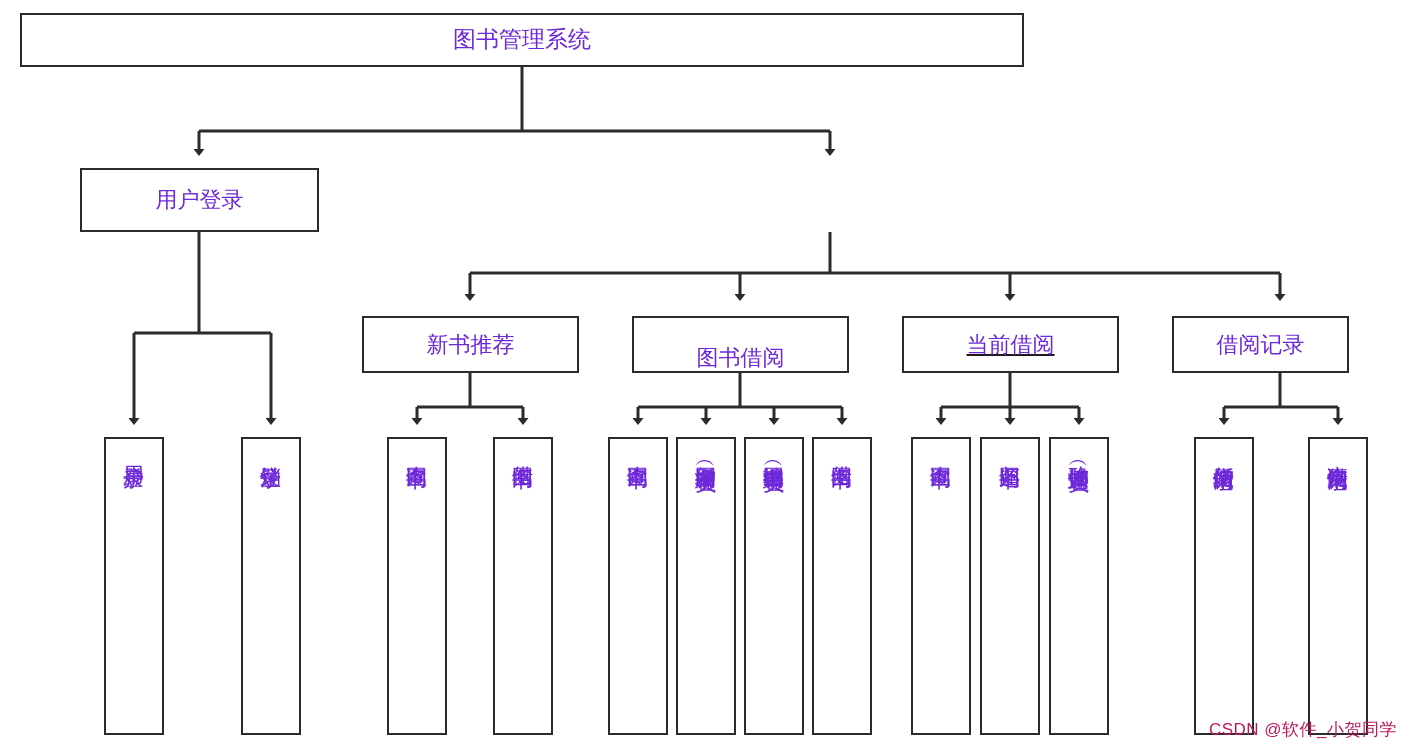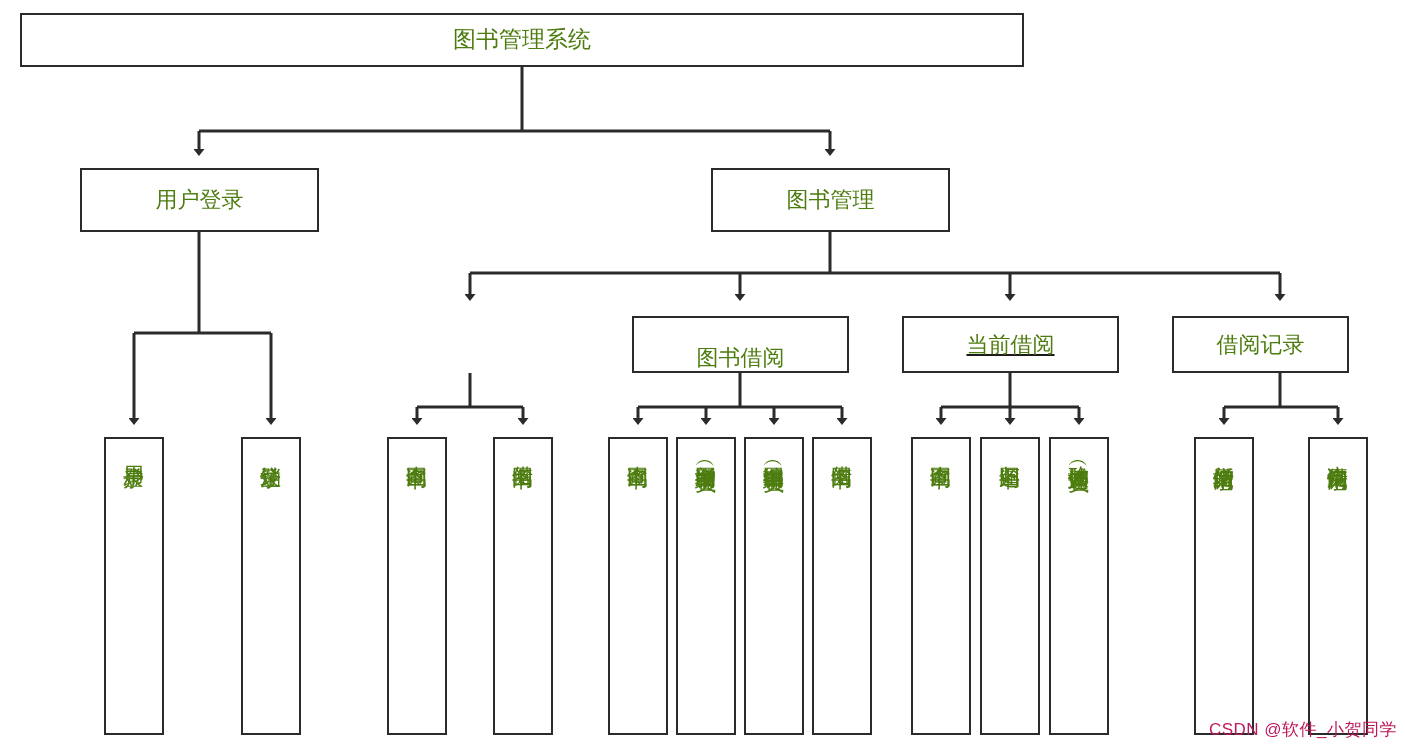--- a/index.html
+++ b/index.html
@@ -33,21 +33,21 @@
     background: #ffffff;
     display: flex;
     align-items: center;
     justify-content: center;
     color: #1a1a1a;
   }
   .node-label {
     display: block;
     text-align: center;
     line-height: 1.18;
-    color: #4d7c0f;
+    color: #6d28d9;
     white-space: pre-line;
   }
   
   .node.horiz .node-label {
     writing-mode: horizontal-tb;
     font-size: 22px;
   }
   .node.root .node-label {
     font-size: 23px;
   }
@@ -131,24 +131,24 @@
     </g>
   </svg>
 
   <div class="node horiz root" style="left:20px; top:13px; width:1004px; height:54px;">
     <span class="node-label">图书管理系统</span>
   </div>
 
   <div class="node horiz" style="left:80px; top:168px; width:239px; height:64px;">
     <span class="node-label">用户登录</span>
   </div>
-  <div class="node horiz" style="left:711px; top:168px; width:239px; height:64px;">
-    <span class="node-label">图书管理</span>
-  </div>
-
+
+  <div class="node horiz" style="left:362px; top:316px; width:217px; height:57px;">
+    <span class="node-label">新书推荐</span>
+  </div>
   <div class="node horiz" style="left:632px; top:316px; width:217px; height:57px;align-items:flex-end;">
     <span class="node-label">图书借阅</span>
   </div>
   <div class="node horiz" style="left:902px; top:316px; width:217px; height:57px;text-decoration:underline;">
     <span class="node-label">当前借阅</span>
   </div>
   <div class="node horiz" style="left:1172px; top:316px; width:177px; height:57px;">
     <span class="node-label">借阅记录</span>
   </div>
 

